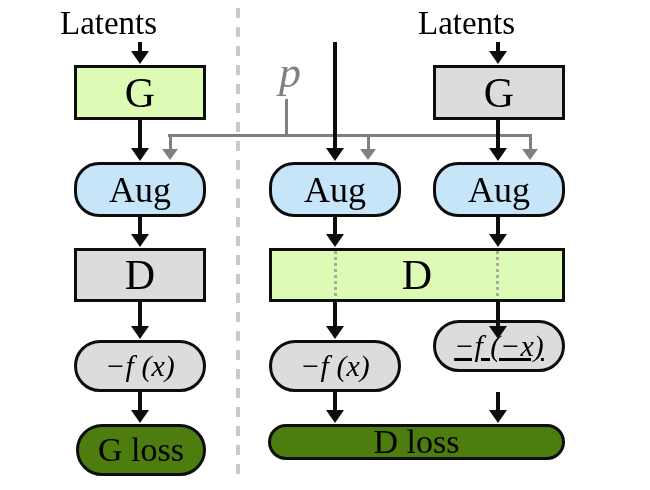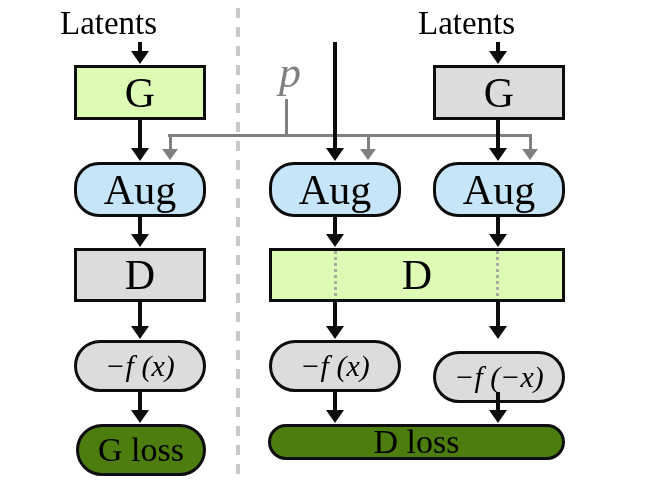--- a/index.html
+++ b/index.html
@@ -2,21 +2,21 @@
 <html><head>
 <meta charset="utf-8">
 <style>
   html,body{margin:0;padding:0;background:#fff;}
   #canvas{position:relative;width:650px;height:490px;background:#ffffff;overflow:hidden;
           font-family:"Liberation Serif","DejaVu Serif",serif;color:#000;}
   .lbl{position:absolute;font-size:33px;line-height:38px;}
   .box{position:absolute;box-sizing:border-box;border:3px solid #0d0d0d;
        display:flex;align-items:center;justify-content:center;}
   .big{font-size:42px;}
-  .aug{font-size:42px;border-radius:25px;}
+  .aug{font-size:36px;border-radius:25px;}
   .pill{border-radius:27px;font-size:30px;font-style:italic;}
   .loss{border-radius:27px;font-size:34px;}
   .green{background:#ddfbb4;}
   .blue{background:#c6e5f8;}
   .gray{background:#dcdcdc;}
   .yellow{background:#4d7c0f;}
   .stem{position:absolute;width:4px;background:#0d0d0d;}
   .head{position:absolute;width:0;height:0;border-left:9px solid transparent;
         border-right:9px solid transparent;border-top:13px solid #0d0d0d;}
   .gline{position:absolute;background:#808080;}
@@ -55,21 +55,21 @@
   <div class="box pill gray" style="left:74px;top:340px;width:132px;height:52px;">−f (x)</div>
   <div class="box loss yellow" style="left:76px;top:424px;width:130px;height:52px;">G loss</div>
 
   <div class="box big gray" style="left:433px;top:65px;width:132px;height:55px;">G</div>
   <div class="box aug blue" style="left:269px;top:162px;width:132px;height:55px;">Aug</div>
   <div class="box aug blue" style="left:433px;top:162px;width:132px;height:55px;">Aug</div>
   <div class="box big green" style="left:269px;top:248px;width:296px;height:54px;">D</div>
   <div class="dots" style="left:333.5px;"></div>
   <div class="dots" style="left:495.5px;"></div>
   <div class="box pill gray" style="left:269px;top:340px;width:132px;height:52px;">−f (x)</div>
-  <div class="box pill gray" style="left:433px;top:351px;width:132px;height:52px;">−f (−x)</div>
+  <div class="box pill gray" style="left:433px;top:320px;width:132px;height:52px;text-decoration:underline;">−f (−x)</div>
   <div class="box loss yellow" style="left:268px;top:424px;width:297px;height:36px;">D loss</div>
 
   <div class="stem" style="left:138px;top:42px;height:10px;"></div>
   <div class="head" style="left:131px;top:51px;"></div>
 
   <div class="stem" style="left:496px;top:42px;height:10px;"></div>
   <div class="head" style="left:489px;top:51px;"></div>
 
   <div class="stem" style="left:333px;top:42px;height:107px;"></div>
   <div class="head" style="left:326px;top:148px;"></div>

